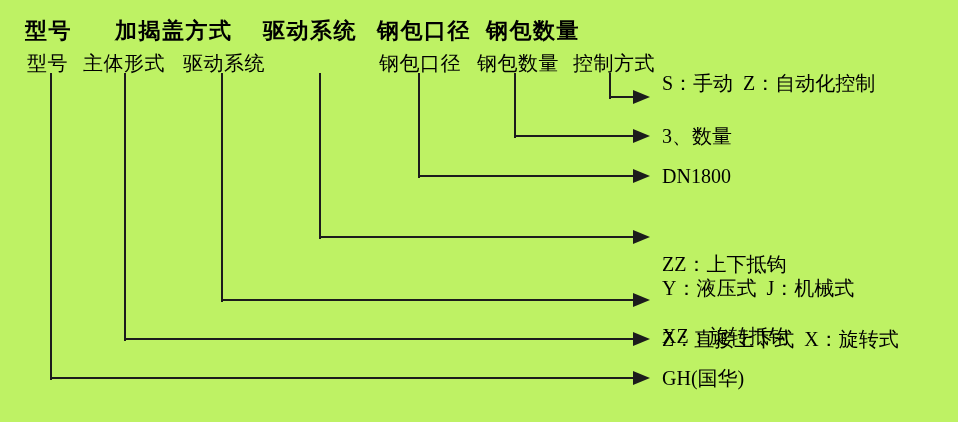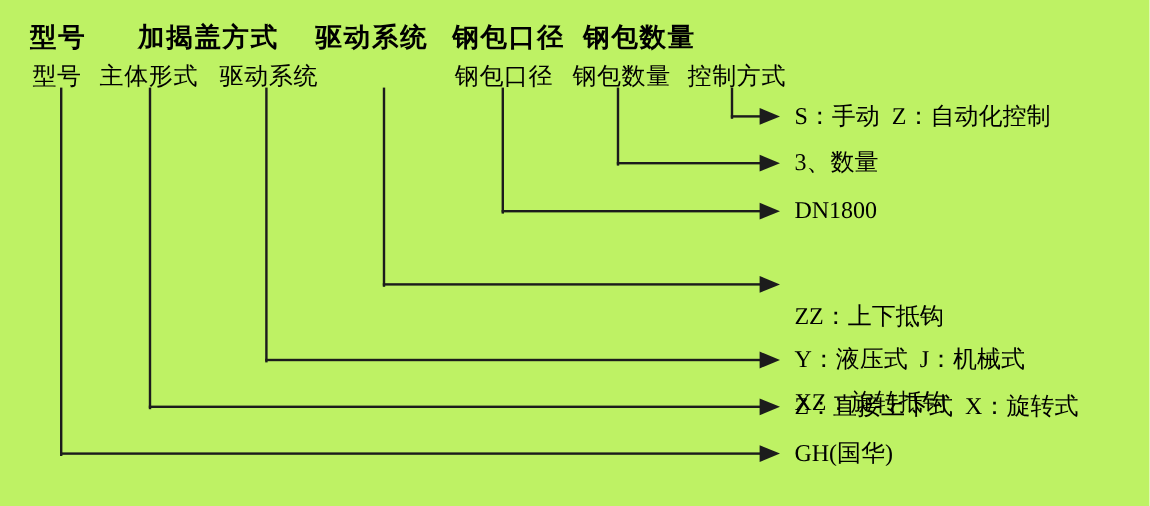--- a/index.html
+++ b/index.html
@@ -81,26 +81,26 @@
     <div class="hline" style="left:124px; top:338px; width:510px"></div>
     <div class="arrow" style="left:633px; top:332px"></div>
   </div>
 
   <div>
     <div class="vline" style="left:50px; top:73px; height:307px"></div>
     <div class="hline" style="left:50px; top:377px; width:584px"></div>
     <div class="arrow" style="left:633px; top:371px"></div>
   </div>
 
-  <div class="exp" style="top:85px">S：手动  Z：自动化控制</div>
+  <div class="exp" style="top:71px">S：手动  Z：自动化控制</div>
   <div class="exp" style="top:124px">3、数量</div>
   <div class="exp" style="top:164px">DN1800</div>
 
   <div class="exp" style="top:204px">
     <div>ZZ：上下抵钩</div>
     <div>XZ：旋转抵钩</div>
   </div>
 
-  <div class="exp" style="top:288px">Y：液压式  J：机械式</div>
+  <div class="exp" style="top:276px">Y：液压式  J：机械式</div>
   <div class="exp" style="top:327px">Z：直接上下式  X：旋转式</div>
   <div class="exp" style="top:366px">GH(国华)</div>
 
 </div>
 
 </body></html>

